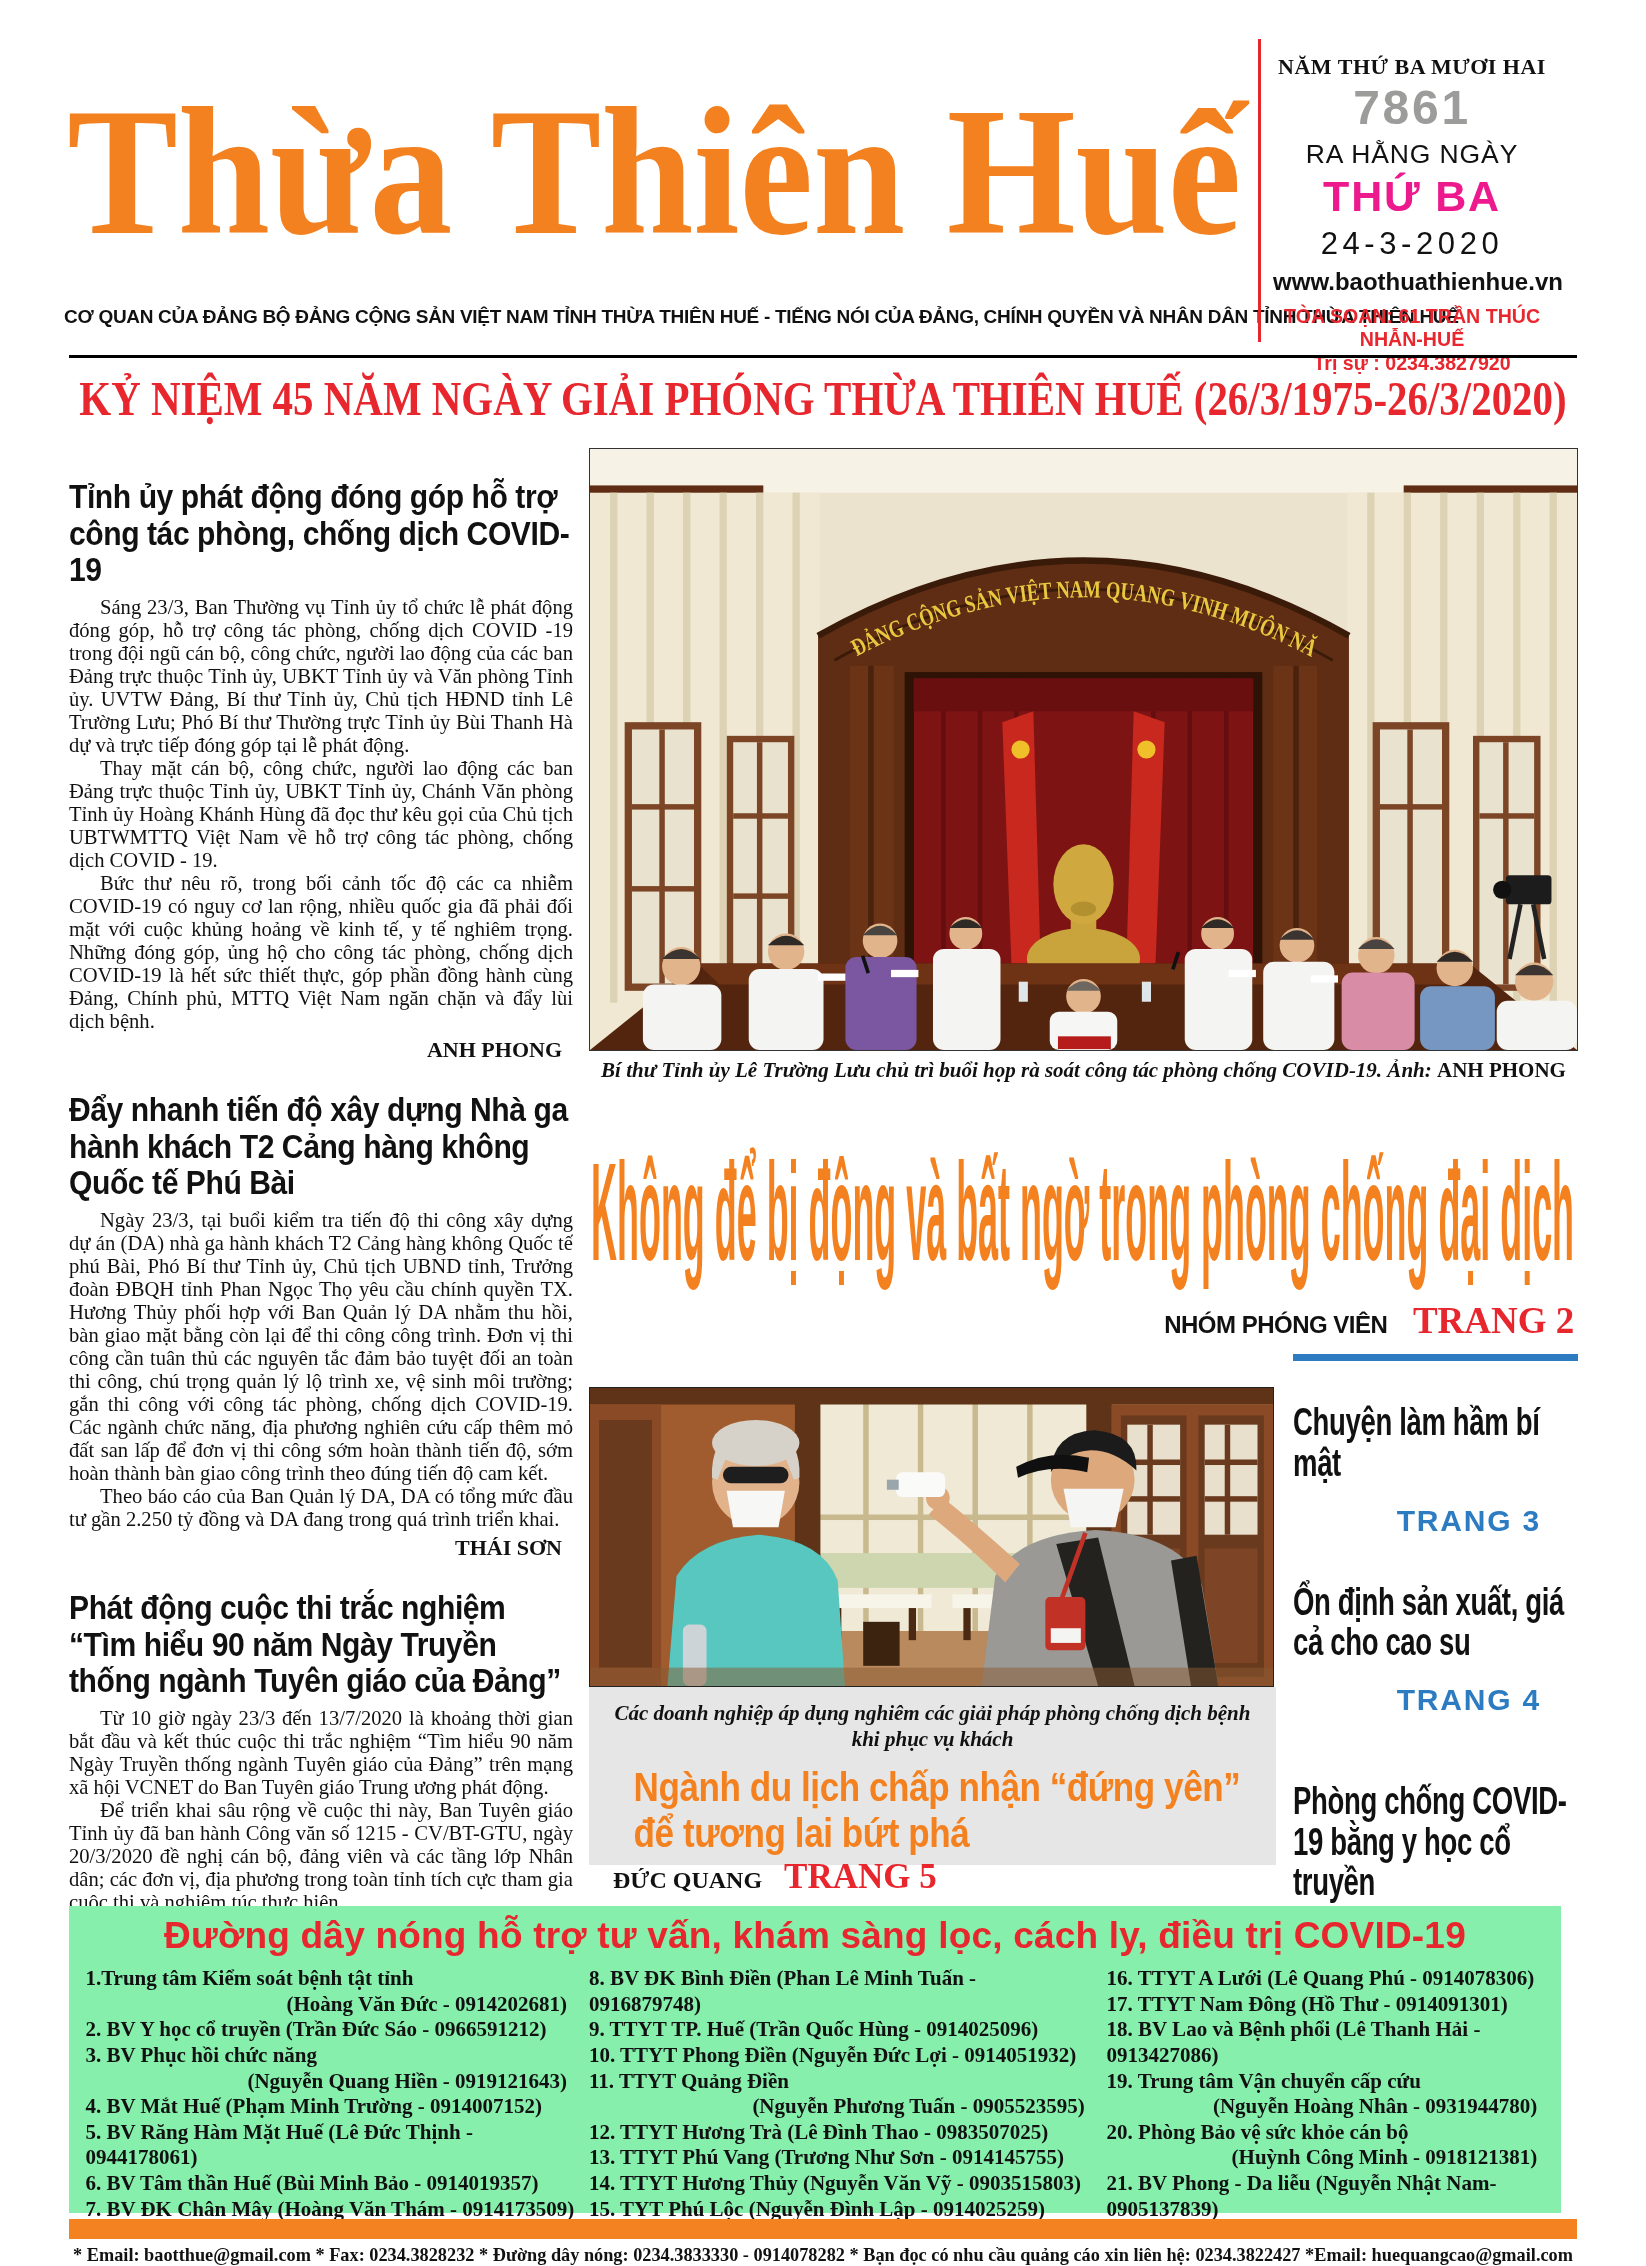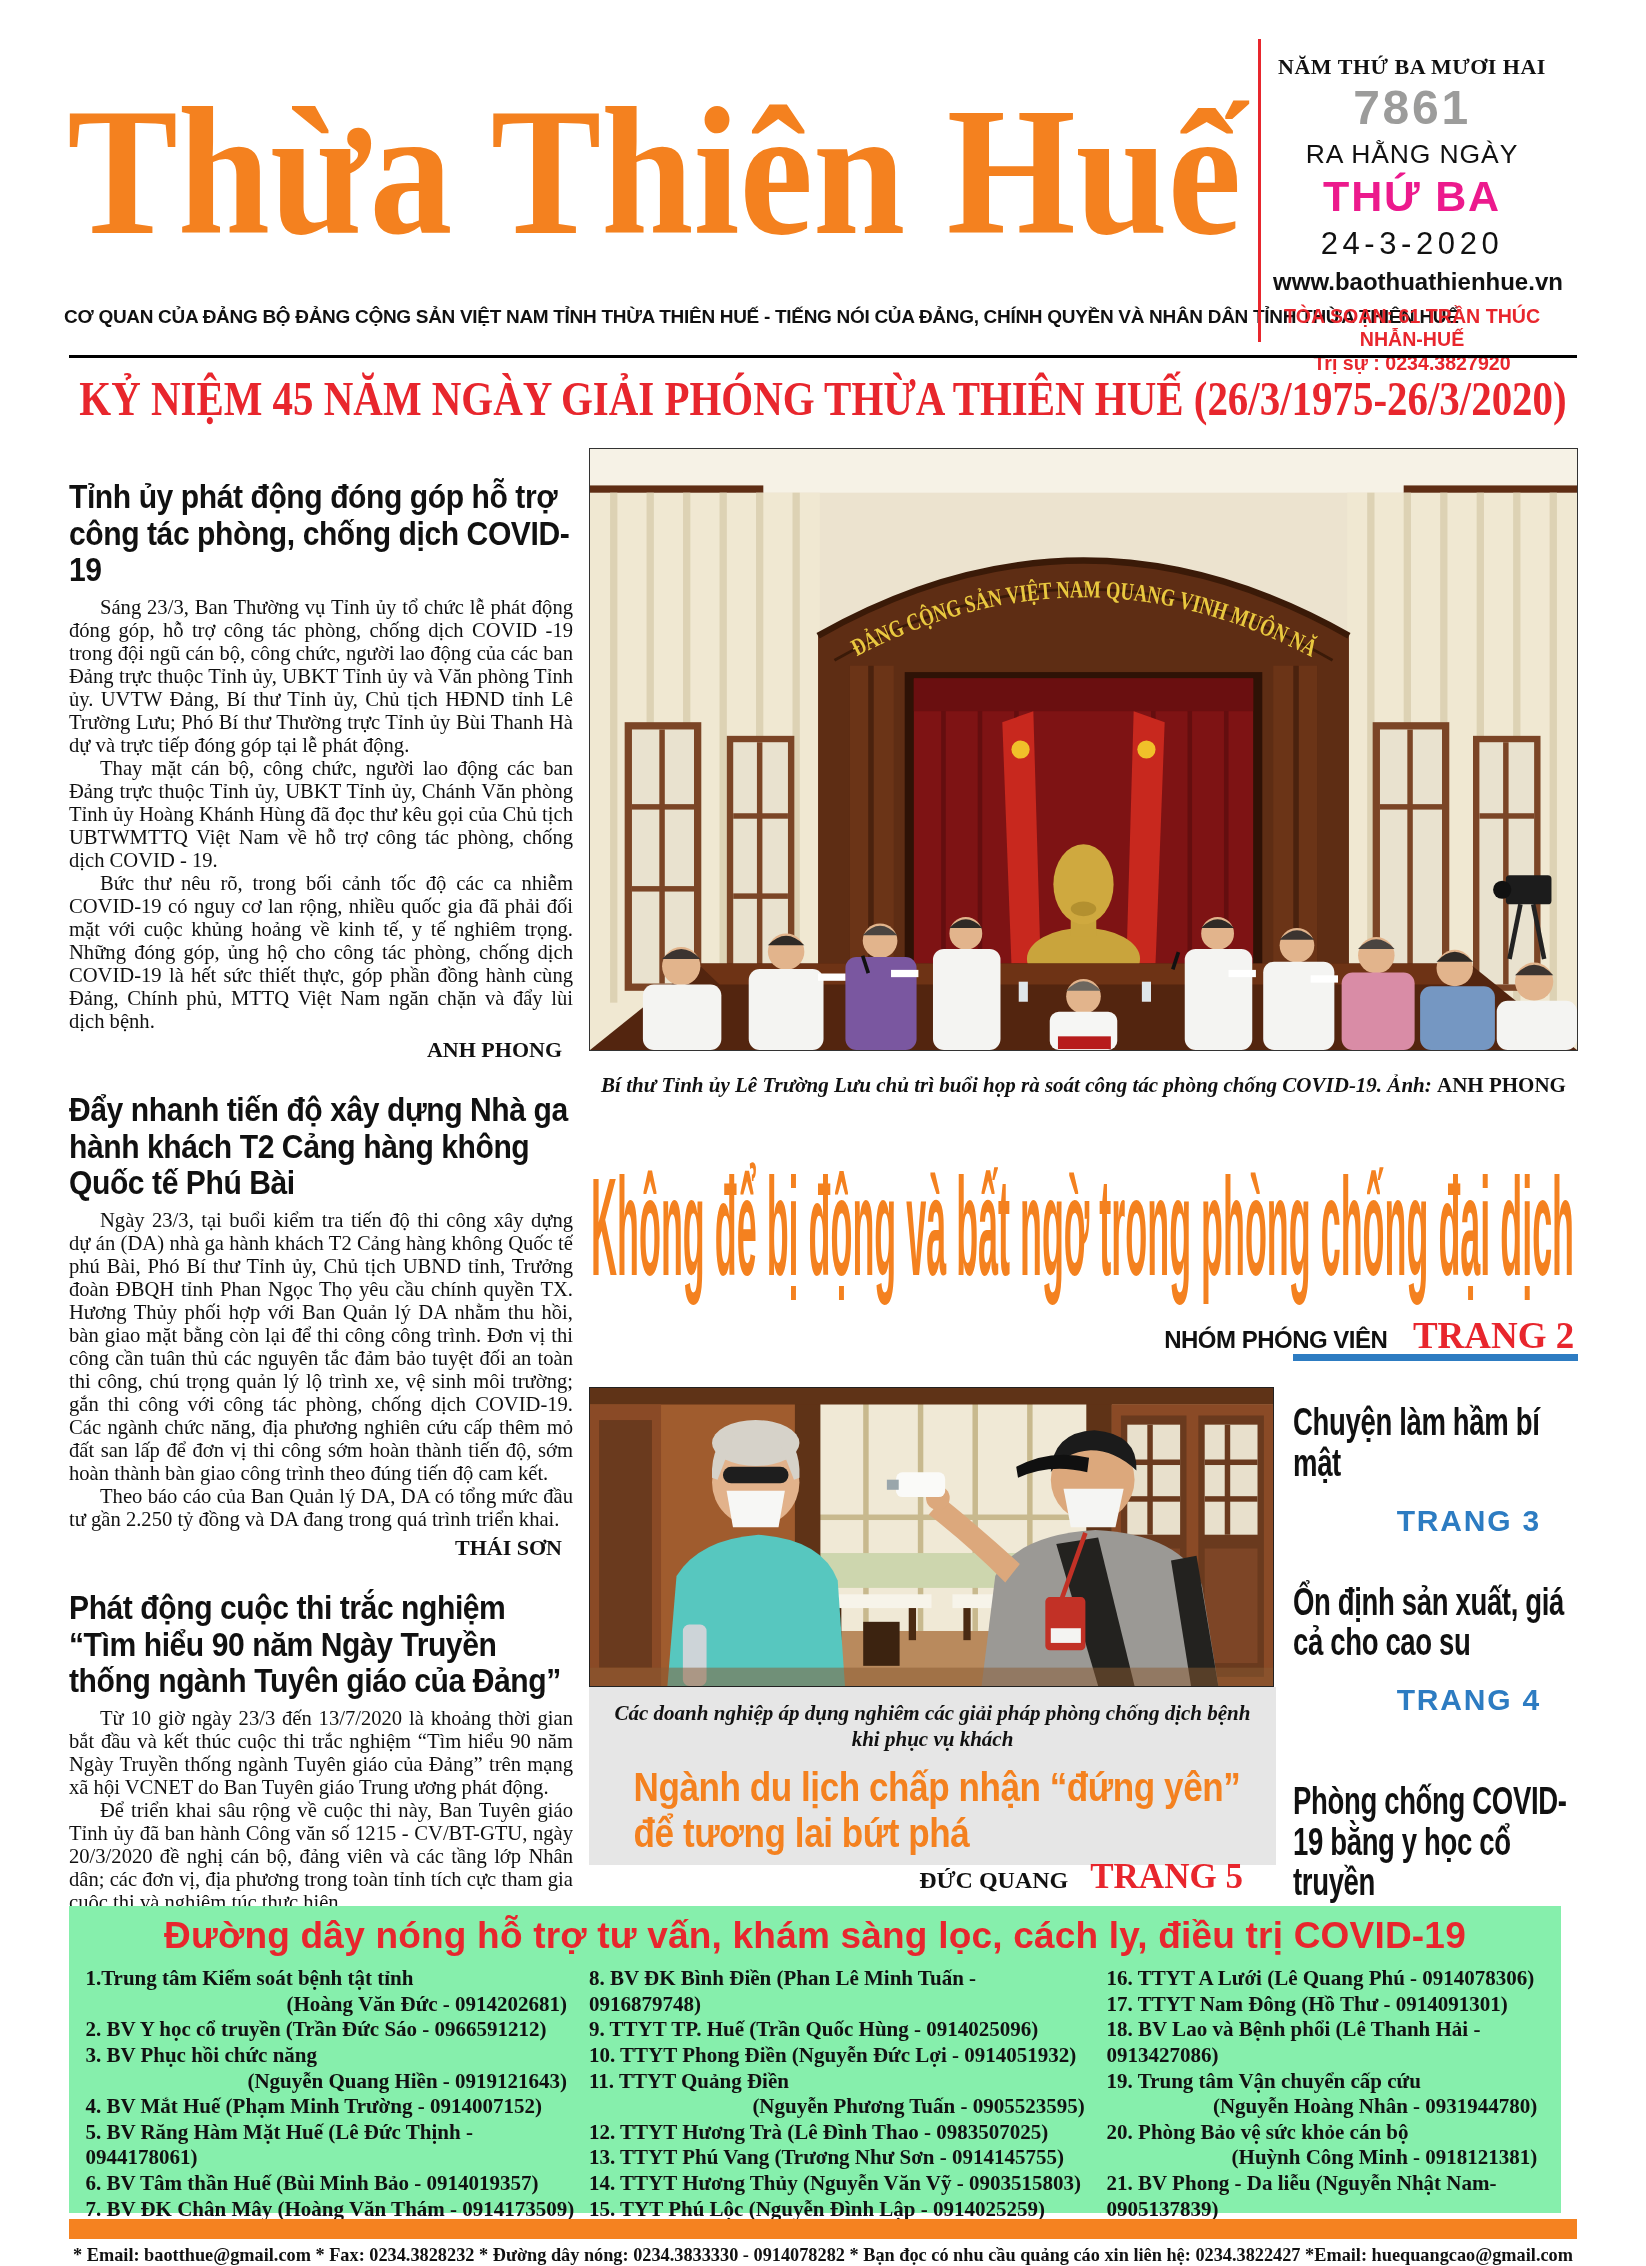--- a/index.html
+++ b/index.html
@@ -36,39 +36,39 @@
   .art-title{font-family:"Liberation Sans","DejaVu Sans",sans-serif;font-weight:bold;
              font-size:34px;line-height:1.07;letter-spacing:-0.5px;
              width:113%;transform:scaleX(0.885);transform-origin:0 0;margin-bottom:8.2px;}
   .art-body p{margin:0;text-indent:31px;text-align:justify;font-size:20.6px;line-height:23px;}
   .art-byline{text-align:right;font-weight:bold;font-size:22px;padding-right:11px;margin-top:4.6px;}
 
   
   .rightcol{position:absolute;left:589px;top:448px;width:989px;}
   .photo-frame1{width:989px;height:603px;border:0.9px solid #333;box-sizing:border-box;display:block;}
   .photo-frame1 svg,.photo-frame2 svg{display:block;width:100%;height:100%;}
-  .caption1{text-align:center;font-style:italic;font-weight:bold;font-size:21px;margin-top:22px;}
+  .caption1{text-align:center;font-style:italic;font-weight:bold;font-size:21px;margin-top:7px;}
   .caption1 .credit{font-style:normal;}
   .lead-headline{display:block;margin-top:40px;}
   .lead-byline-row{text-align:right;margin-top:7.3px;padding-right:3.7px;}
   .lead-byline{font-family:"Liberation Sans","DejaVu Sans",sans-serif;font-weight:bold;
                font-size:24px;letter-spacing:-0.5px;margin-right:25.6px;}
   .lead-page{color:#e8262d;font-weight:bold;font-size:37px;}
 
   
   .subrow{position:absolute;left:589px;top:1354px;width:989px;height:550px;}
   .tourism{position:absolute;left:0;top:0;width:687px;}
   .photo-frame2{width:685px;height:300px;border:0.9px solid #222;box-sizing:border-box;display:block;margin-top:33px;}
   .graybox{background:#e6e6e6;width:687px;height:178px;box-sizing:border-box;padding:12.8px 24px 0 24px;}
   .caption2{text-align:center;font-style:italic;font-weight:bold;font-size:21px;line-height:1.25;}
   .tour-headline{color:#f4811f;font-family:"Liberation Sans","DejaVu Sans",sans-serif;
                  font-weight:bold;font-size:41px;line-height:1.12;letter-spacing:-0.5px;
                  width:117%;transform:scaleX(0.855);transform-origin:0 0;
                  margin-top:12.8px;padding-left:24px;box-sizing:border-box;}
-  .tour-byline-row{text-align:right;margin-top:0;padding-right:9.1px;}
+  .tour-byline-row{margin-top:0;padding-right:9.1px;}
   .tour-byline{font-weight:bold;font-size:24px;margin-right:22px;}
   .tour-page{color:#e8262d;font-weight:bold;font-size:35px;}
 
   .sidebar{position:absolute;right:0;top:0;width:285px;}
   .sidebar-rule{height:7.3px;background:#2d7cc2;width:100%;}
   .teaser-title{font-family:"Liberation Sans","DejaVu Sans",sans-serif;font-weight:bold;
                 font-size:38px;line-height:1.07;letter-spacing:-0.5px;
                 width:138%;transform:scaleX(0.725);transform-origin:0 0;}
   .teaser-page{color:#2d7cc2;font-family:"Liberation Sans","DejaVu Sans",sans-serif;
                font-weight:bold;font-size:30px;letter-spacing:1.8px;text-align:right;padding-right:37px;}

